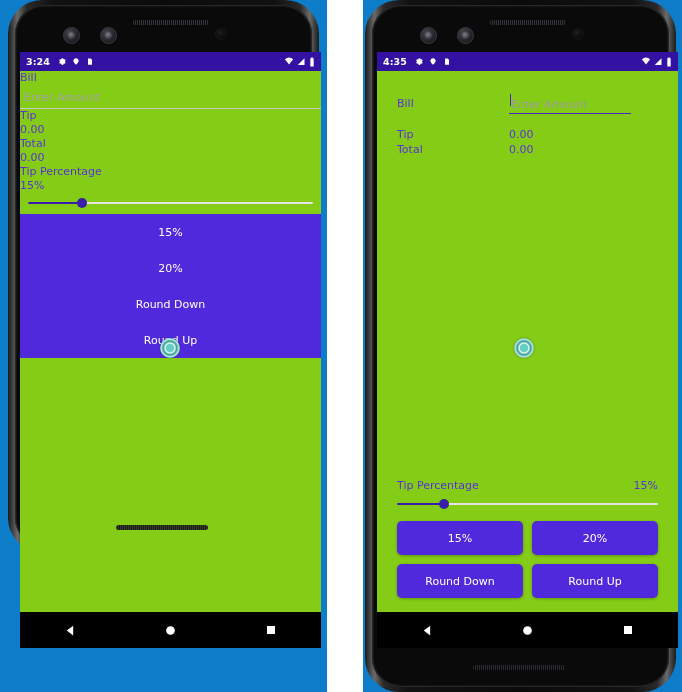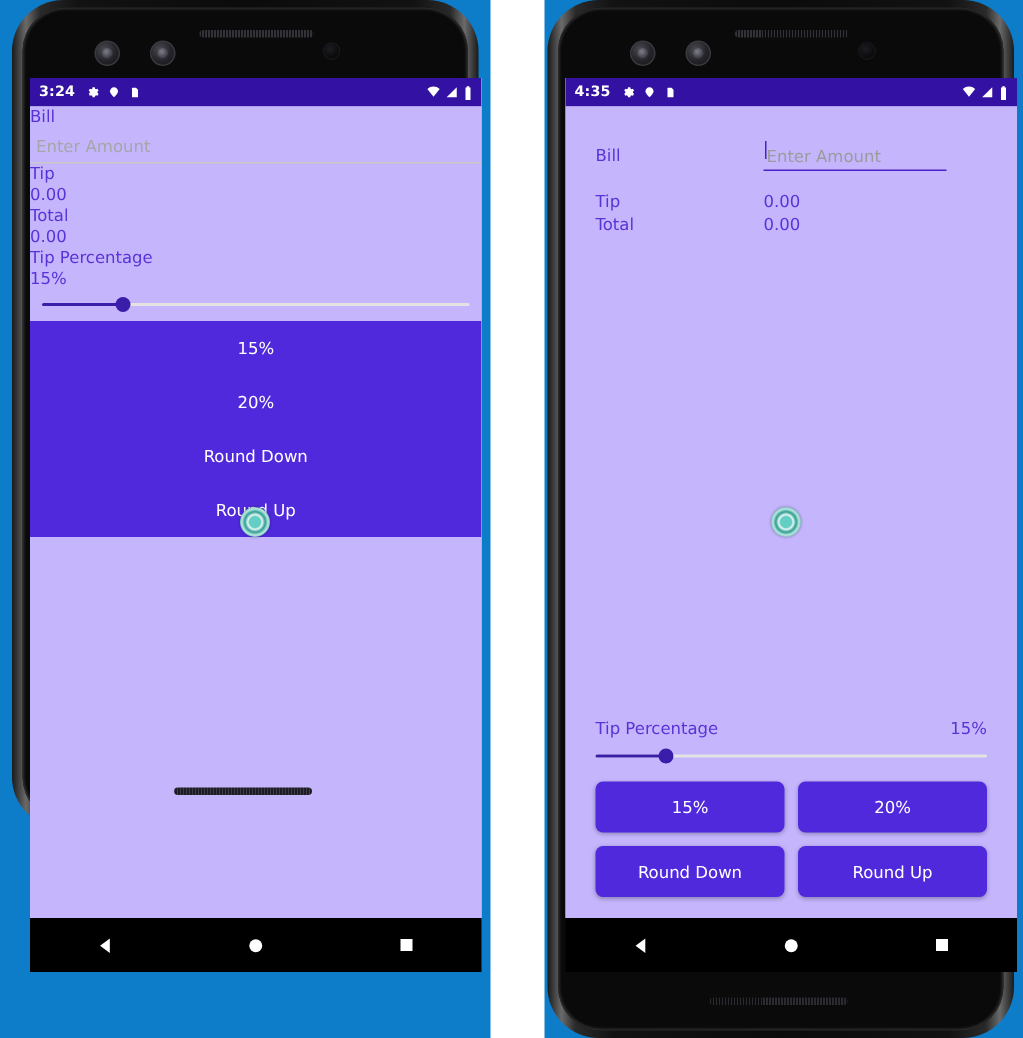--- a/index.html
+++ b/index.html
@@ -80,21 +80,21 @@
     display: flex; align-items: center; padding: 0 6px;
     font-size: 10px; letter-spacing: .1px;
   }
   .sb-time { font-weight: 600; margin-right: 7px; font-size: 9.5px; }
   .sb-left-icons { display: flex; align-items: center; gap: 6px; flex: 1; }
   .sb-right-icons { display: flex; align-items: center; gap: 3px; }
   .ic { display: inline-block; line-height: 0; }
   .ic svg { display: block; fill: #fff; }
 
   
-  .app { position: relative; background: #c4b5fd; }
+  .app { position: relative; background: #84cc16; }
   .phone.left .app { height: 541px; }
 
   .lbl { color: #5a33d6; font-size: 11px; line-height: 14px; }
   .val { color: #5a33d6; font-size: 11px; line-height: 14px; }
 
   
   .broken-field {
     width: 100%; border: none; outline: none;
     border-bottom: 1px solid #c9c9c9;
     font-size: 11px; color: #111; background: transparent;

